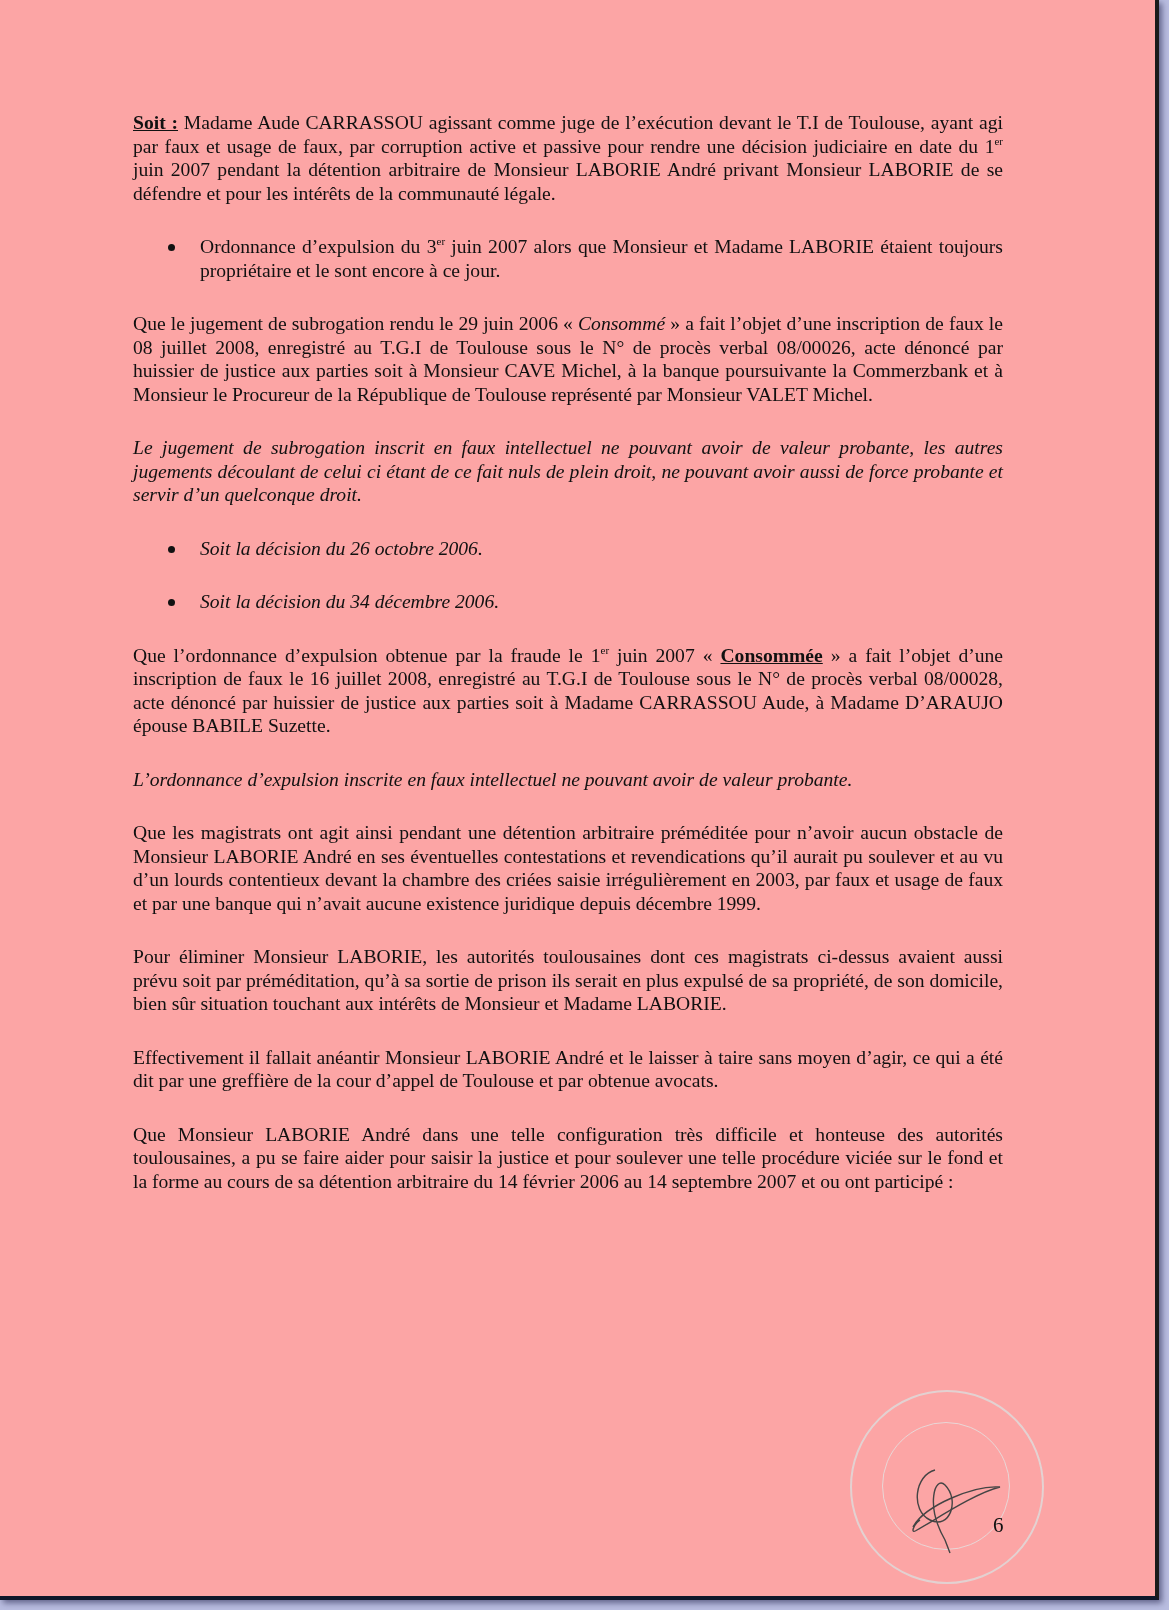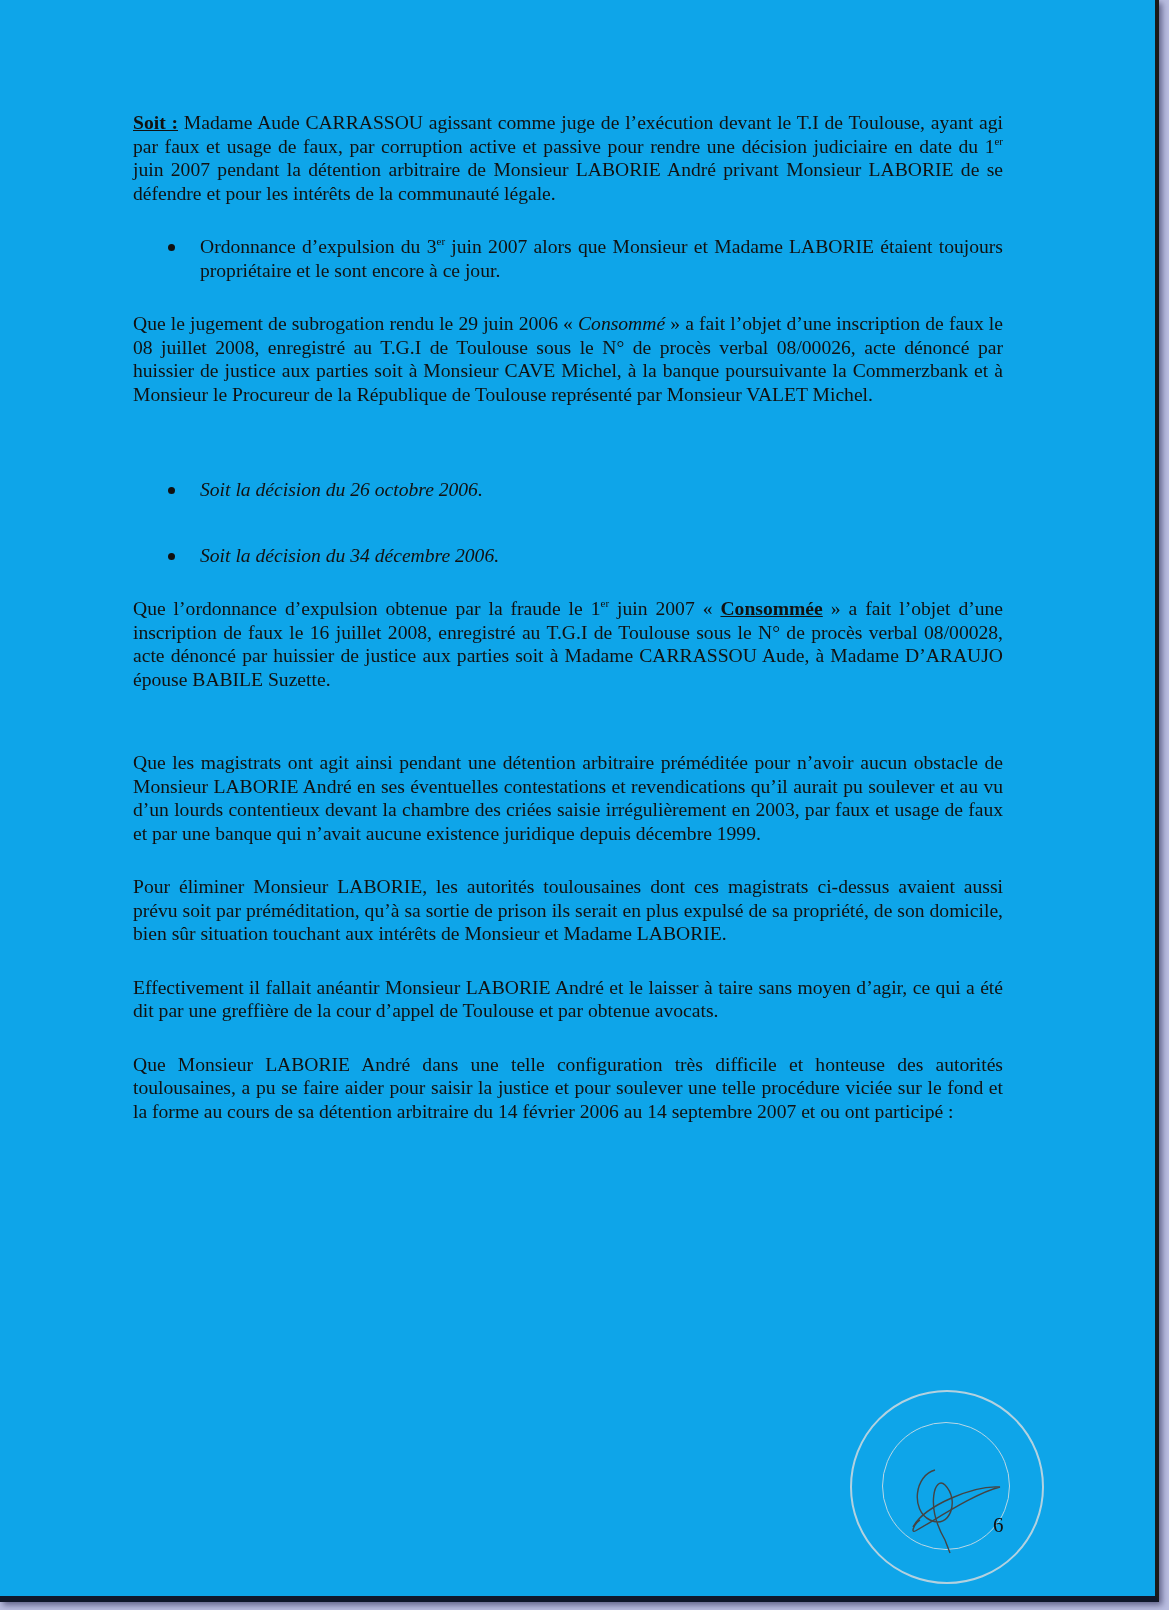--- a/index.html
+++ b/index.html
@@ -4,37 +4,37 @@
 <style>
   html, body { margin:0; padding:0; }
   body {
     width:1169px; height:1610px; position:relative; overflow:hidden;
     background:#b9bde0;
     font-family:"Liberation Serif", "DejaVu Serif", serif;
     color:#111;
   }
   .page {
     position:absolute; left:0; top:0; width:1155px; height:1596px;
-    background:#0ea5e9;
-    border-right:4px solid #1a1a1a; border-bottom:6px solid #0f172a;
+    background:#fca5a5;
+    border-right:4px solid #1a1a1a; border-bottom:4px solid #0f172a;
     box-shadow: 3px 3px 6px rgba(40,40,80,0.6);
   }
   .content {
     position:absolute; left:133px; top:111px; width:870px;
     font-size:19.6px; line-height:23.5px;
   }
   p { margin:0; text-align:justify; }
   .gap-md { height:30px; }
   .bullet-row { position:relative; padding-left:67px; }
   .bullet-row .dot {
     position:absolute; left:35px; top:9px; width:7px; height:7px; border-radius:50%; background:#111;
   }
   .u { text-decoration:underline; font-weight:bold; }
   .bi { font-weight:normal; font-style:italic; }
-  .i { font-style:italic;margin-top:12px; }
+  .i { font-style:italic; }
   .b { font-weight:bold;text-decoration:underline; }
   sup { font-size:11px; line-height:0; vertical-align:8px; }
   .stamp {
     position:absolute; left:850px; top:1390px; width:190px; height:190px; border-radius:50%;
     border:2px solid #ddd; opacity:0.8;
   }
   .stamp::after {
     content:""; position:absolute; left:30px; top:30px; width:126px; height:126px; border-radius:50%; border:1.5px solid #e3e3e3;
   }
   .signature { position:absolute; left:905px; top:1465px; width:100px; height:90px; }
@@ -54,20 +54,21 @@
       <span class="dot"></span>
       <p><span>Ordonnance d’expulsion du 3</span><sup>er</sup><span> juin 2007 alors que Monsieur et Madame LABORIE étaient toujours propriétaire et le sont encore à ce jour.</span></p>
     </div>
 
     <div class="gap-md"></div>
 
     <p><span>Que le jugement de subrogation rendu le 29 juin 2006 « </span><span class="bi">Consommé</span><span> » a fait l’objet d’une inscription de faux le 08 juillet 2008, enregistré au T.G.I de Toulouse sous le N° de procès verbal 08/00026, acte dénoncé par huissier de justice aux parties soit à Monsieur CAVE Michel, à la banque poursuivante la Commerzbank et à Monsieur le Procureur de la République de Toulouse représenté par Monsieur VALET Michel.</span></p>
 
     <div class="gap-md"></div>
 
+    <p class="bi">Le jugement de subrogation inscrit en faux intellectuel ne pouvant avoir de valeur probante, les autres jugements découlant de celui ci étant de ce fait nuls de plein droit, ne pouvant avoir aussi de force probante et servir d’un quelconque droit.</p>
 
     <div class="gap-md"></div>
 
     <div class="bullet-row i">
       <span class="dot"></span>
       <p>Soit la décision du 26 octobre 2006.</p>
     </div>
 
     <div class="gap-md"></div>
 
@@ -75,20 +76,21 @@
       <span class="dot"></span>
       <p>Soit la décision du  34 décembre 2006.</p>
     </div>
 
     <div class="gap-md"></div>
 
     <p><span>Que l’ordonnance d’expulsion obtenue par la fraude le 1</span><sup>er</sup><span> juin 2007 « </span><span class="b">Consommée</span><span> » a fait l’objet d’une inscription de faux le 16 juillet 2008, enregistré au T.G.I de Toulouse sous le N° de procès verbal 08/00028, acte dénoncé par huissier de justice aux parties soit à Madame CARRASSOU Aude, à Madame D’ARAUJO épouse BABILE Suzette.</span></p>
 
     <div class="gap-md"></div>
 
+    <p class="bi">L’ordonnance d’expulsion inscrite en faux intellectuel ne pouvant avoir de valeur probante.</p>
 
     <div class="gap-md"></div>
 
     <p>Que les magistrats ont agit ainsi pendant une détention arbitraire préméditée pour n’avoir aucun obstacle de Monsieur LABORIE André en ses éventuelles contestations et revendications qu’il aurait pu soulever et au vu d’un lourds contentieux devant  la chambre des criées saisie irrégulièrement en 2003, par faux et usage de faux et par une banque qui n’avait aucune existence juridique depuis décembre 1999.</p>
 
     <div class="gap-md"></div>
 
     <p>Pour éliminer Monsieur LABORIE, les autorités toulousaines dont ces magistrats ci-dessus avaient aussi prévu soit par préméditation, qu’à sa sortie de prison ils serait en plus expulsé de sa propriété, de son domicile, bien sûr situation touchant aux intérêts de Monsieur et Madame LABORIE.</p>
 
     <div class="gap-md"></div>

